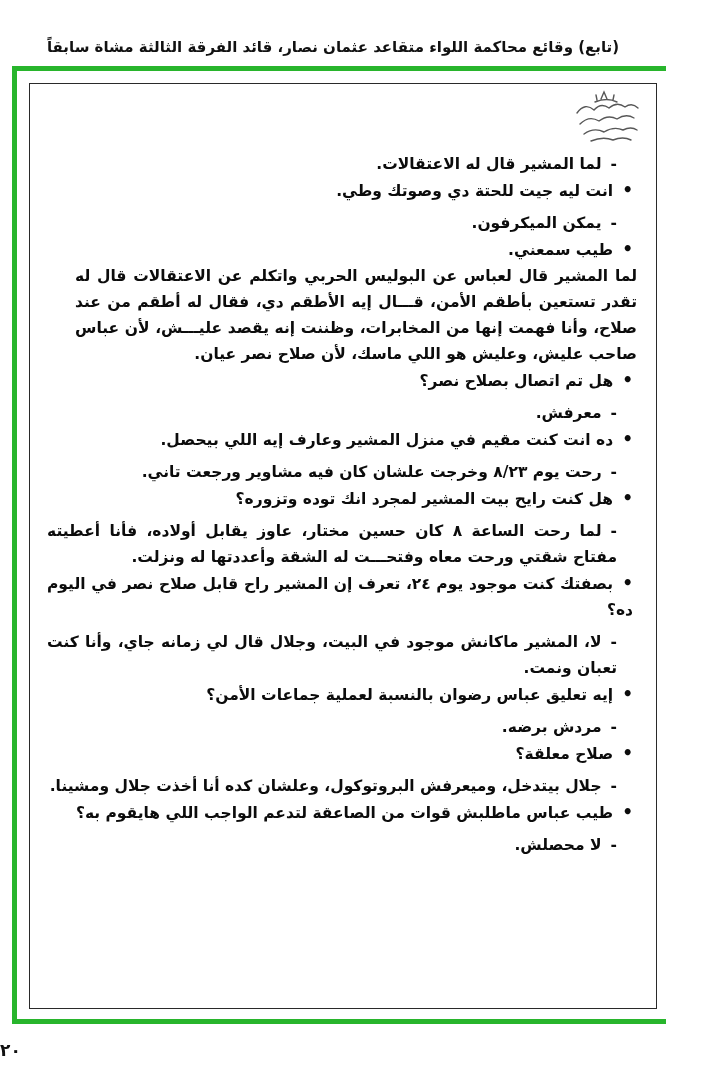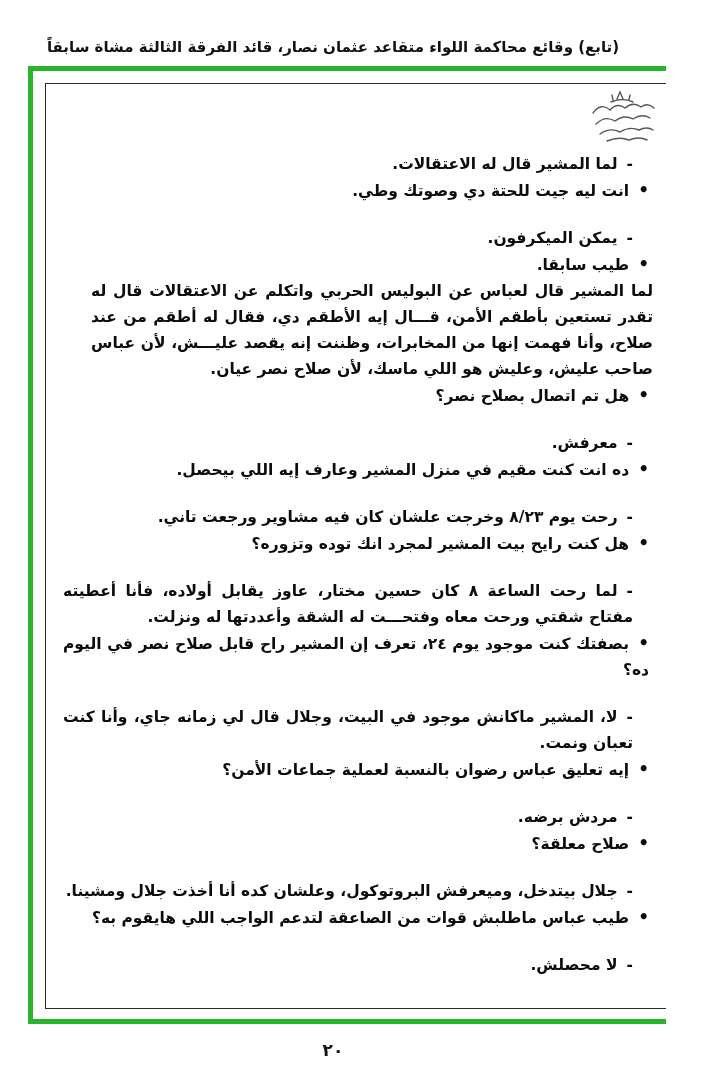--- a/index.html
+++ b/index.html
@@ -21,21 +21,21 @@
     left: 0;
     width: 100%;
     text-align: center;
     direction: rtl;
     font-size: 15px;
     font-weight: 700;
     color: #111;
   }
   .green-frame {
     position: absolute;
-    left: 28px;
+    left: 12px;
     top: 66px;
     width: 650px;
     height: 948px;
     border: 5px solid #28b52c;
     background: #ffffff;
   }
   .inner-border {
     position: absolute;
     left: 12px;
     top: 12px;
@@ -60,39 +60,39 @@
     direction: rtl;
     font-size: 15.5px;
     font-weight: 700;
     line-height: 26px;
     color: #0c0c0c;
   }
   .item {
     text-align: justify;
   }
   .item.bullet { padding-right: 4px; }
-  .item.dash   { margin-top: 21px;  padding-right: 20px; }
+  .item.dash   { margin-top: 6px;  padding-right: 20px; }
   .item:first-child { margin-top: 0; }
   .marker {
     display: inline-block;
     margin-left: 9px;
   }
   .item.bullet .marker { font-size: 17px; }
   .continuation {
     margin-top: 0;
     text-align: justify;
     padding-right: 0;
     margin-left: 28px;
   }
   .page-number {
     position: absolute;
     bottom: 24px;
     left: 0;
     width: 100%;
-    text-align: center;
+    text-align: left;
     direction: rtl;
     font-size: 17px;
     font-weight: 700;
     color: #111;
   }
 </style>
 </head>
 <body>
 
 <div id="page">
@@ -109,21 +109,21 @@
         <path d="M9,37 q9,-9 19,-3 q9,-7 18,-2 q9,-6 17,-1"></path>
         <path d="M13,47 q10,-7 20,-2 q10,-6 19,-2 q8,-4 14,0"></path>
         <path d="M20,54 q12,-5 22,-1 q10,-4 18,0"></path>
       </g>
     </svg>
 
     <div class="qa-list">
         <div class="item dash"><span class="marker">-</span><span>لما المشير قال له الاعتقالات.</span></div>
         <div class="item bullet"><span class="marker">•</span><span>انت ليه جيت للحتة دي وصوتك وطي.</span></div>
         <div class="item dash"><span class="marker">-</span><span>يمكن الميكرفون.</span></div>
-        <div class="item bullet"><span class="marker">•</span><span>طيب سابقا.</span></div>
+        <div class="item bullet"><span class="marker">•</span><span>طيب سمعني.</span></div>
         <div class="continuation">لما المشير قال لعباس عن البوليس الحربي واتكلم عن الاعتقالات قال له تقدر تستعين بأطقم الأمن، قـــال إيه الأطقم دي، فقال له أطقم من عند صلاح، وأنا فهمت إنها من المخابرات، وظننت إنه يقصد عليـــش، لأن عباس صاحب عليش، وعليش هو اللي ماسك، لأن صلاح نصر عيان.</div>
         <div class="item bullet"><span class="marker">•</span><span>هل تم اتصال بصلاح نصر؟</span></div>
         <div class="item dash"><span class="marker">-</span><span>معرفش.</span></div>
         <div class="item bullet"><span class="marker">•</span><span>ده انت كنت مقيم في منزل المشير وعارف إيه اللي بيحصل.</span></div>
         <div class="item dash"><span class="marker">-</span><span>رحت يوم ٨/٢٣ وخرجت علشان كان فيه مشاوير ورجعت تاني.</span></div>
         <div class="item bullet"><span class="marker">•</span><span>هل كنت رايح بيت المشير لمجرد انك توده وتزوره؟</span></div>
         <div class="item dash"><span class="marker">-</span><span>لما رحت الساعة ٨ كان حسين مختار، عاوز يقابل أولاده، فأنا أعطيته مفتاح شقتي ورحت معاه وفتحـــت له الشقة وأعددتها له ونزلت.</span></div>
         <div class="item bullet"><span class="marker">•</span><span>بصفتك كنت موجود يوم ٢٤، تعرف إن المشير راح قابل صلاح نصر في اليوم ده؟</span></div>
         <div class="item dash"><span class="marker">-</span><span>لا، المشير ماكانش موجود في البيت، وجلال قال لي زمانه جاي، وأنا كنت تعبان ونمت.</span></div>
         <div class="item bullet"><span class="marker">•</span><span>إيه تعليق عباس رضوان بالنسبة لعملية جماعات الأمن؟</span></div>

